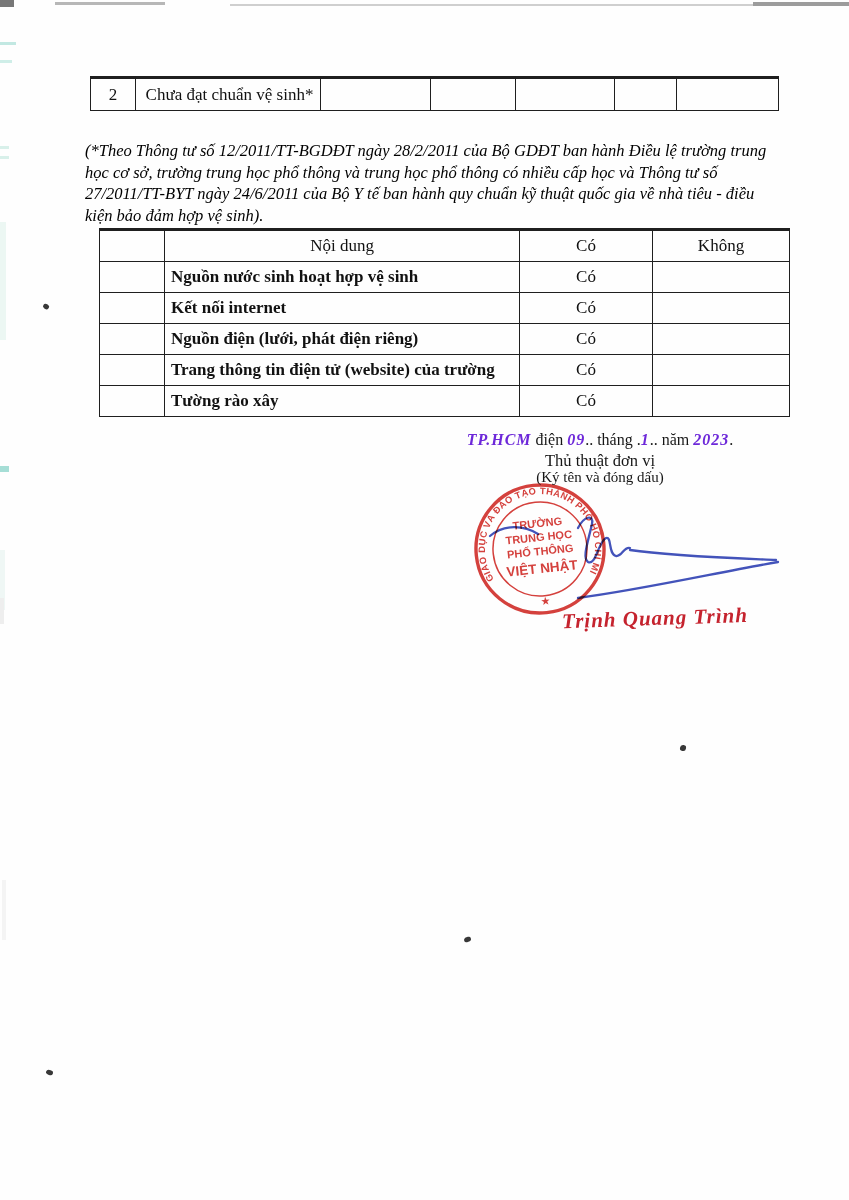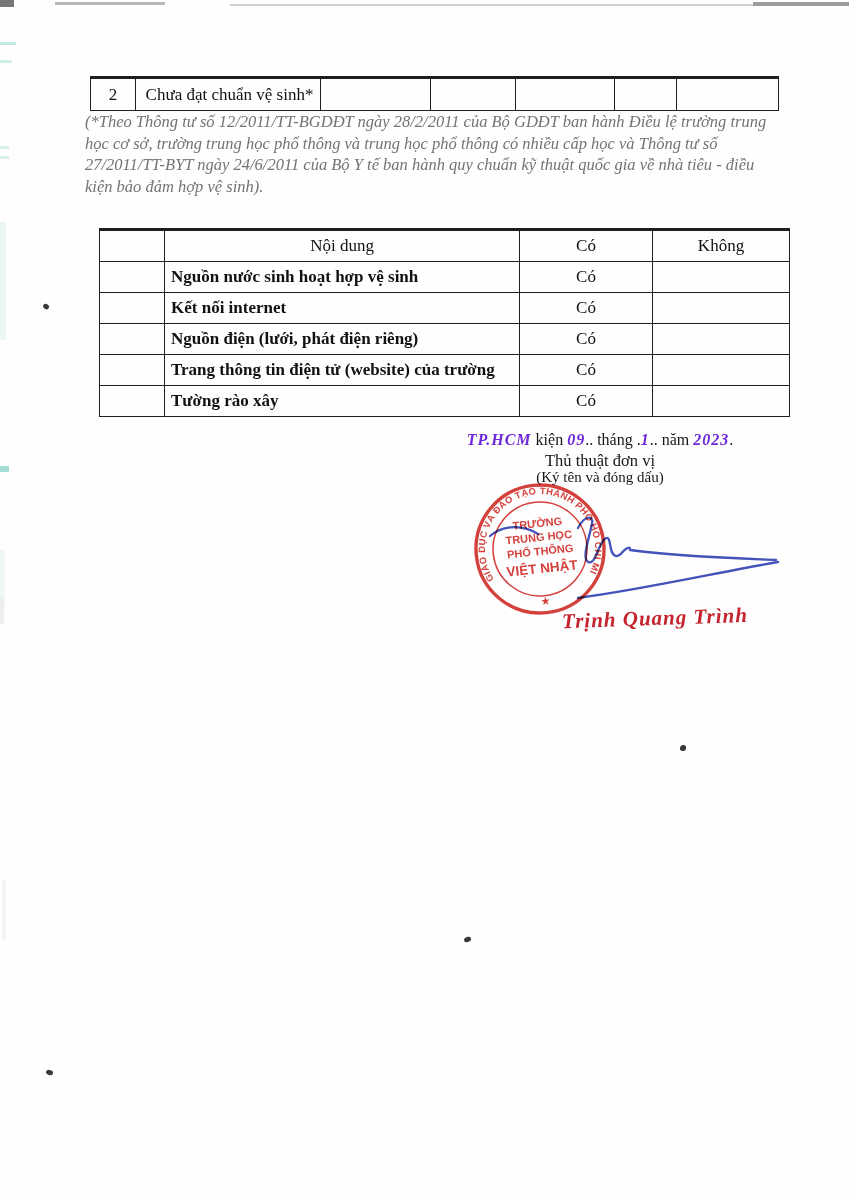--- a/index.html
+++ b/index.html
@@ -37,22 +37,22 @@
   #tbl-status .c-label{padding-left:4px;text-align:center;}
   #tbl-status{border-top:3px solid #1f1f1f;}
   #tbl-fac{left:99px;top:228px;border-top:3px solid #1f1f1f;}
   #tbl-fac td{height:28px;}
   #tbl-fac .h{text-align:center;font-weight:normal;}
   #tbl-fac .c-no{text-align:center;font-weight:bold;}
   #tbl-fac .c-content{font-weight:bold;padding-left:6px;}
   #tbl-fac .c-yes{text-align:center;}
 
   
-  #footnote{position:absolute;left:85px;top:111px;width:693px;
-    font-style:italic;font-size:16.5px;line-height:21.6px;color:#737373;}
+  #footnote{position:absolute;left:85px;top:140px;width:693px;
+    font-style:italic;font-size:16.5px;line-height:21.6px;color:#000000;}
 
   
   .sigline{position:absolute;left:430px;width:340px;text-align:center;color:#161616;}
   #dateline{top:431px;font-size:16px;}
   #sign-title{top:451px;font-size:16.5px;}
   #sign-instr{top:469px;font-size:15px;}
   .hw{color:#6d28d9;font-style:italic;letter-spacing:1px;font-weight:bold;}
 
   
   #stamp{position:absolute;left:470px;top:479px;width:140px;height:140px;
@@ -153,21 +153,21 @@
     </tr>
     <tr>
       <td class="c-no"></td>
       <td class="c-content">Tường rào xây</td>
       <td class="c-yes">Có</td>
       <td></td>
     </tr>
   </tbody>
     </table>
 
-  <div id="dateline" class="sigline"><span class="hw">TP.HCM</span> <span>kiện</span> <span class="hw">09</span><span>..</span> <span>tháng</span> <span>.</span><span class="hw">1</span><span>..</span> <span>năm</span> <span class="hw">2023</span><span>.</span></div>
+  <div id="dateline" class="sigline"><span class="hw">TP.HCM</span> <span>điện</span> <span class="hw">09</span><span>..</span> <span>tháng</span> <span>.</span><span class="hw">1</span><span>..</span> <span>năm</span> <span class="hw">2023</span><span>.</span></div>
 
   <div id="sign-title" class="sigline">Thủ thuật đơn vị</div>
   <div id="sign-instr" class="sigline">(Ký tên và đóng dấu)</div>
 
   <svg id="stamp" viewBox="0 0 140 140">
     <circle cx="70" cy="70" r="64" fill="none" stroke="#d2302c" stroke-width="3.4"></circle>
     <circle cx="70" cy="70" r="47" fill="none" stroke="#d2302c" stroke-width="1.5"></circle>
     <path id="ringPath" d="M 24.95,101.55 A 55,55 0 1 1 115.05,101.55" fill="none" stroke="none"></path>
     <text font-size="9.3" font-weight="bold" letter-spacing="0.4">
       <textPath href="#ringPath" startOffset="50%" text-anchor="middle">SỞ GIÁO DỤC VÀ ĐÀO TẠO THÀNH PHỐ HỒ CHÍ MINH</textPath>

